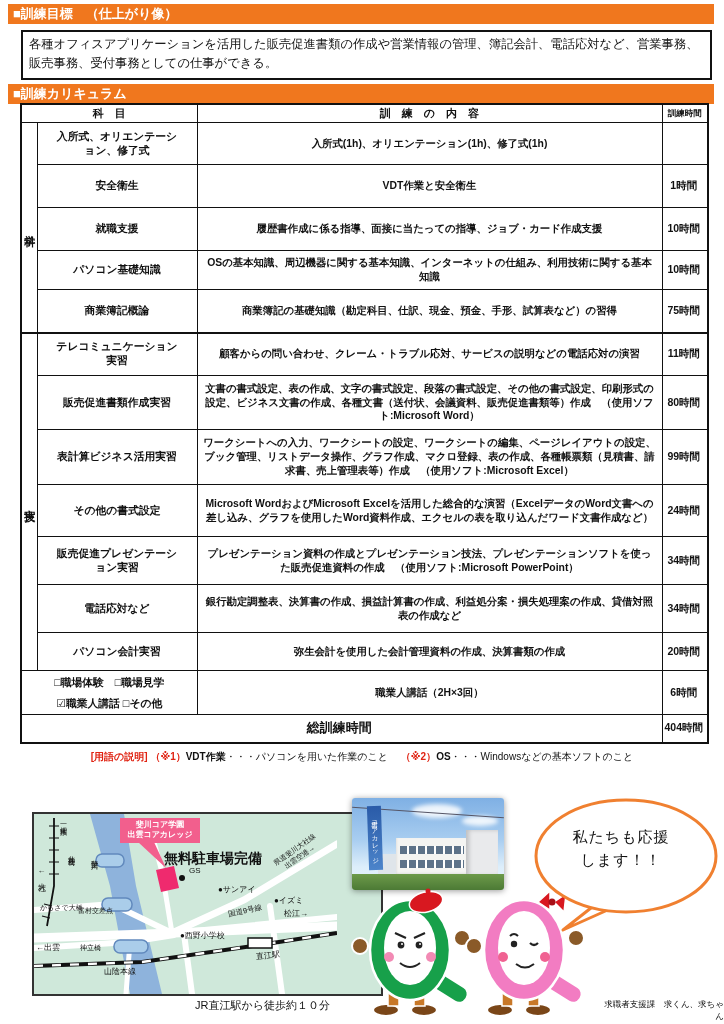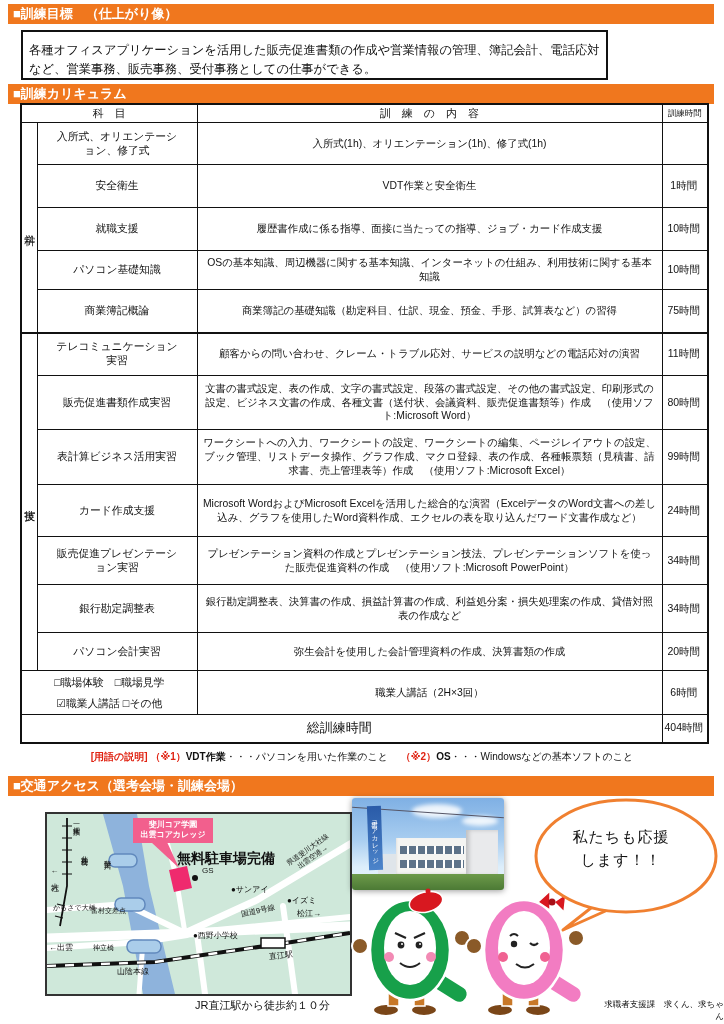--- a/index.html
+++ b/index.html
@@ -1,44 +1,44 @@
 <!DOCTYPE html>
 <html><head>
 <meta charset="utf-8">
 <style>
   html,body{margin:0;padding:0;background:#fff;}
   #page{position:relative;width:724px;height:1024px;background:#fff;overflow:hidden;
         font-family:"Liberation Sans","DejaVu Sans",sans-serif;color:#111;}
   .abs{position:absolute;}
   .bar{position:absolute;left:8px;width:706px;height:20px;background:#F0771E;color:#fff;
        font-weight:bold;font-size:13px;line-height:20px;padding-left:5px;box-sizing:border-box;}
-  .goalbox{position:absolute;left:21px;top:30px;width:587px;height:50px;border:2px solid #111;
-       box-sizing:border-box;font-size:12.3px;line-height:1.55;padding:9px 6px;}
+  .goalbox{position:absolute;left:21px;top:30px;width:691px;height:50px;border:2px solid #111;
+       box-sizing:border-box;font-size:12.3px;line-height:1.55;padding:3px 6px;}
   
   table.cur{position:absolute;left:20px;top:103px;width:687px;border-collapse:collapse;
        table-layout:fixed;border:2px solid #111;}
   table.cur td,table.cur th{border:1px solid #111;box-sizing:border-box;vertical-align:middle;
-       font-weight:normal;overflow:hidden;text-align:center;}
+       font-weight:bold;overflow:hidden;text-align:center;}
   th.hsub,th.hcon{font-size:11px;text-align:center;}
   th.hhrs{font-size:8.5px;text-align:center;}
   td.grp{writing-mode:vertical-rl;text-orientation:upright;font-size:11px;text-align:center;
        padding:0;letter-spacing:1px;}
   td.sub{font-size:10.8px;padding:1px 17px;}
   td.con{font-size:10.4px;line-height:1.32;padding:2px 5px;}
   td.hrs{font-size:10.5px;text-align:right;padding-right:3px;margin-top:16px;}
   tr.sep td{border-top:2px solid #111;}
   td.chk{font-size:10.8px;text-align:center;line-height:1.9;}
   td.tot{font-size:13px;font-weight:bold;text-align:right;padding-right:6px;}
   
   .gloss{position:absolute;left:0;top:750px;width:724px;text-align:center;font-size:10px;}
   .gloss .red{color:#E02312;font-weight:bold;}
   .gloss .bld{font-weight:bold;}
   
-  .mapbox{position:absolute;left:45px;top:812px;width:303px;height:180px;border:2px solid #333;
-       box-sizing:content-box;background:#cfe8da;}
+  .mapbox{position:absolute;left:32px;top:812px;width:303px;height:180px;border:2px solid #333;
+       box-sizing:content-box;background:#cfe8da;padding-left:44px;}
   .mapbox svg{position:absolute;left:0;top:0;}
   .mlab{position:absolute;font-size:8px;color:#111;white-space:nowrap;z-index:3;}
   .mlab.v{writing-mode:vertical-rl;text-orientation:upright;letter-spacing:1px;}
   .callout{position:absolute;left:86px;top:4px;width:80px;background:#f25f8d;color:#fff;
        font-size:8px;font-weight:bold;text-align:center;line-height:1.3;padding:2px 0;z-index:3;}
   .mapcap{position:absolute;left:40px;top:998px;width:290px;text-align:right;font-size:11px;}
   
   .photo{position:absolute;left:352px;top:798px;width:152px;height:92px;border-radius:3px;
        box-shadow:0 1px 6px rgba(0,0,0,.4);overflow:hidden;
        background:linear-gradient(180deg,#7fb0e4 0%,#a8cdf0 45%,#ddeefb 75%,#e8f2fa 100%);}
@@ -123,31 +123,31 @@
       <td class="sub">販売促進書類作成実習</td>
       <td class="con">文書の書式設定、表の作成、文字の書式設定、段落の書式設定、その他の書式設定、印刷形式の設定、ビジネス文書の作成、各種文書（送付状、会議資料、販売促進書類等）作成　（使用ソフト:Microsoft Word）</td>
       <td class="hrs">80時間</td>
     </tr>
     <tr style="height:55px">
       <td class="sub">表計算ビジネス活用実習</td>
       <td class="con">ワークシートへの入力、ワークシートの設定、ワークシートの編集、ページレイアウトの設定、ブック管理、リストデータ操作、グラフ作成、マクロ登録、表の作成、各種帳票類（見積書、請求書、売上管理表等）作成　（使用ソフト:Microsoft Excel）</td>
       <td class="hrs">99時間</td>
     </tr>
     <tr style="height:52px">
-      <td class="sub">カード作成支援</td>
+      <td class="sub">その他の書式設定</td>
       <td class="con">Microsoft WordおよびMicrosoft Excelを活用した総合的な演習（ExcelデータのWord文書への差し込み、グラフを使用したWord資料作成、エクセルの表を取り込んだワード文書作成など）</td>
       <td class="hrs">24時間</td>
     </tr>
     <tr style="height:48px">
       <td class="sub">販売促進プレゼンテーション実習</td>
       <td class="con">プレゼンテーション資料の作成とプレゼンテーション技法、プレゼンテーションソフトを使った販売促進資料の作成　（使用ソフト:Microsoft PowerPoint）</td>
       <td class="hrs">34時間</td>
     </tr>
     <tr style="height:48px">
-      <td class="sub">銀行勘定調整表</td>
+      <td class="sub">電話応対など</td>
       <td class="con">銀行勘定調整表、決算書の作成、損益計算書の作成、利益処分案・損失処理案の作成、貸借対照表の作成など</td>
       <td class="hrs">34時間</td>
     </tr>
     <tr style="height:38px">
       <td class="sub">パソコン会計実習</td>
       <td class="con">弥生会計を使用した会計管理資料の作成、決算書類の作成</td>
       <td class="hrs">20時間</td>
     </tr>
     <tr style="height:42px">
       <td class="chk" colspan="2">
@@ -163,21 +163,20 @@
     </tr>
   </tbody>
     </table>
 
   <div class="gloss">
     <span class="red">[用語の説明]</span>
     <span class="red">（※1）</span><span class="bld">VDT作業</span><span>・・・パソコンを用いた作業のこと　</span>
     <span class="red">（※2）</span><span class="bld">OS</span><span>・・・Windowsなどの基本ソフトのこと</span>
   </div>
 
-  <div class="bar" style="top:776px;">■交通アクセス（選考会場・訓練会場）</div>
 
   <div class="mapbox">
     <svg width="303" height="180" viewBox="0 0 303 180">
       <rect x="0" y="0" width="303" height="180" fill="#cfe8da"></rect>
       <polygon points="56,0 90,0 102,72 128,180 96,180 76,72" fill="#8eb3dc"></polygon>
       <g stroke="#ffffff" fill="none" stroke-linecap="round">
         <path d="M0,96 L78,90 L138,119" stroke-width="6"></path>
         <path d="M0,134 L96,128 L140,121" stroke-width="6"></path>
         <path d="M96,128 L92,180" stroke-width="5"></path>
         <path d="M120,28 L128,58 L138,119" stroke-width="5"></path>

